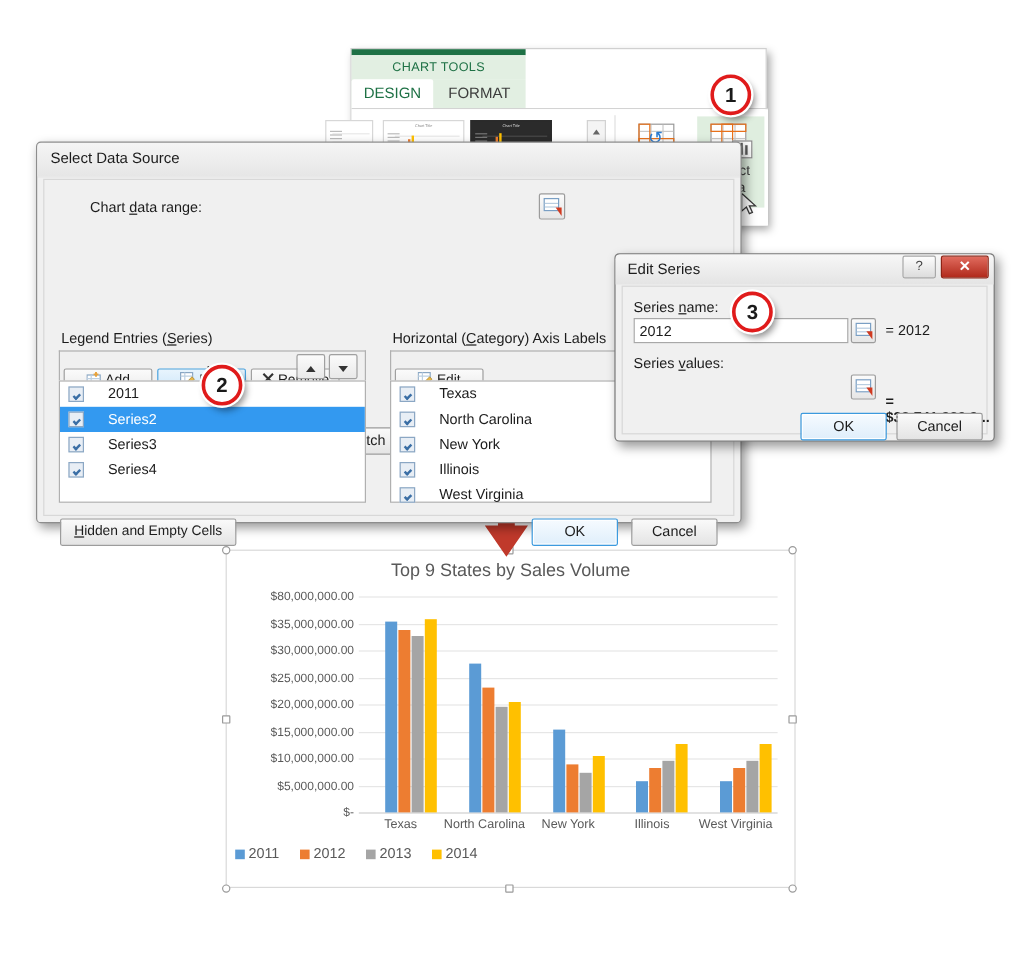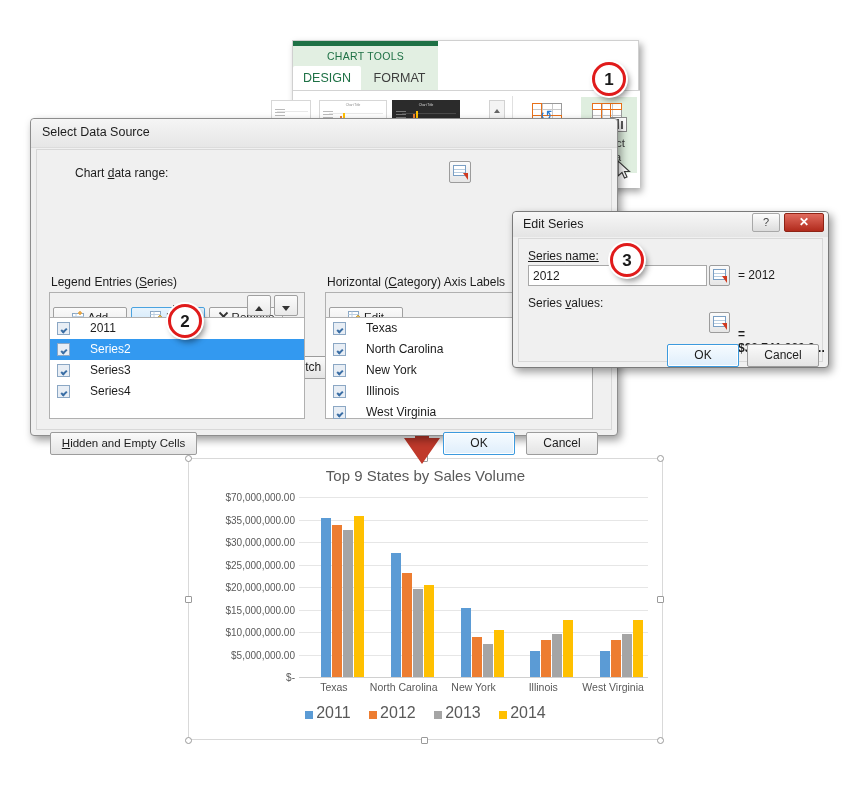--- a/index.html
+++ b/index.html
@@ -259,21 +259,21 @@
     position: absolute; right: 4px; top: 1px; width: 40px; height: 19px;
     background: linear-gradient(to bottom,#e06b5e,#b12a1c); border: 1px solid #8e2315;
     border-radius: 2px; text-align: center; font-size: 12px; line-height: 17px;
     color: #ffffff; font-weight: bold;
   }
   #es-inner {
     position: absolute; left: 5px; top: 26px; right: 5px; bottom: 5px;
     background: #f0f0f0; border: 1px solid #d8d8d8;
   }
   .es-lab { position: absolute; left: 9px; font-size: 12px; color: #1c1c1c; }
-  #es-name-lab { top: 10px; text-decoration: underline; }
+  #es-name-lab { top: 10px; }
   #es-vals-lab { top: 57px; }
   .es-inp {
     position: absolute; left: 9px; width: 179px; height: 21px;
     background: #fff; border: 1px solid #a8a8a8; font-size: 12px; color: #1c1c1c;
     padding: 2px 4px; font-family: "Liberation Sans", sans-serif;
   }
   #es-name-inp { top: 26px; }
   #es-vals-inp { top: 73px; }
   .es-pick { position: absolute; left: 190px; width: 21px; height: 21px; }
   #es-name-pick { top: 26px; }
@@ -335,22 +335,22 @@
   .yticks-wrap { position: absolute; left: 0; top: 38px; width: 108px; height: 180px; }
   .ytickrow { position: absolute; right: 2px; width: 106px; text-align: right;
               font-size: 10px; color: #595959; transform: translateY(-5px); }
   .group { position: absolute; bottom: 0; height: 100%; }
   .bar { position: absolute; bottom: 0; width: 10px; }
   .catlabels { position: absolute; left: 110px; right: 14px; top: 222px; height: 16px; }
   .cat {
     position: absolute; text-align: center; font-size: 10.5px; color: #595959;
   }
   #chart-legend {
-    position: absolute; left: 0; right: 0; top: 245px; text-align: center;
-    font-size: 16px; color: #595959;
+    position: absolute; left: 0; right: 0; top: 245px; text-align: left;
+    font-size: 12px; color: #595959;
   }
   .lgitem { display: inline-block; margin: 0 7px; }
   .lgsw { display: inline-block; width: 8px; height: 8px; margin-right: 3px; vertical-align: -1px; }
 </style>
 </head>
 <body>
 
 <div id="stage">
 
   <div id="ribbon">
@@ -718,21 +718,21 @@
   <div class="callout" id="callout-3" style="left:610px; top:243px;">3</div>
 
   <svg id="redarrow" width="40" height="78" viewBox="0 0 40 78">
     <path d="M13,0 L27,0 L27,46 L38,46 L20,72 L2,46 L13,46 Z" fill="#c0392b"></path>
   </svg>
 
   <div id="chartbox">
     <div id="chart-title">Top 9 States by Sales Volume</div>
 
     <div class="yticks-wrap">
-      <div class="ytickrow" style="top:0px">$70,000,000.00</div>
+      <div class="ytickrow" style="top:0px">$80,000,000.00</div>
       <div class="ytickrow" style="top:22.5px">$35,000,000.00</div>
       <div class="ytickrow" style="top:45px">$30,000,000.00</div>
       <div class="ytickrow" style="top:67.5px">$25,000,000.00</div>
       <div class="ytickrow" style="top:90px">$20,000,000.00</div>
       <div class="ytickrow" style="top:112.5px">$15,000,000.00</div>
       <div class="ytickrow" style="top:135px">$10,000,000.00</div>
       <div class="ytickrow" style="top:157.5px">$5,000,000.00</div>
       <div class="ytickrow" style="top:180px">$-</div>
     </div>
 

